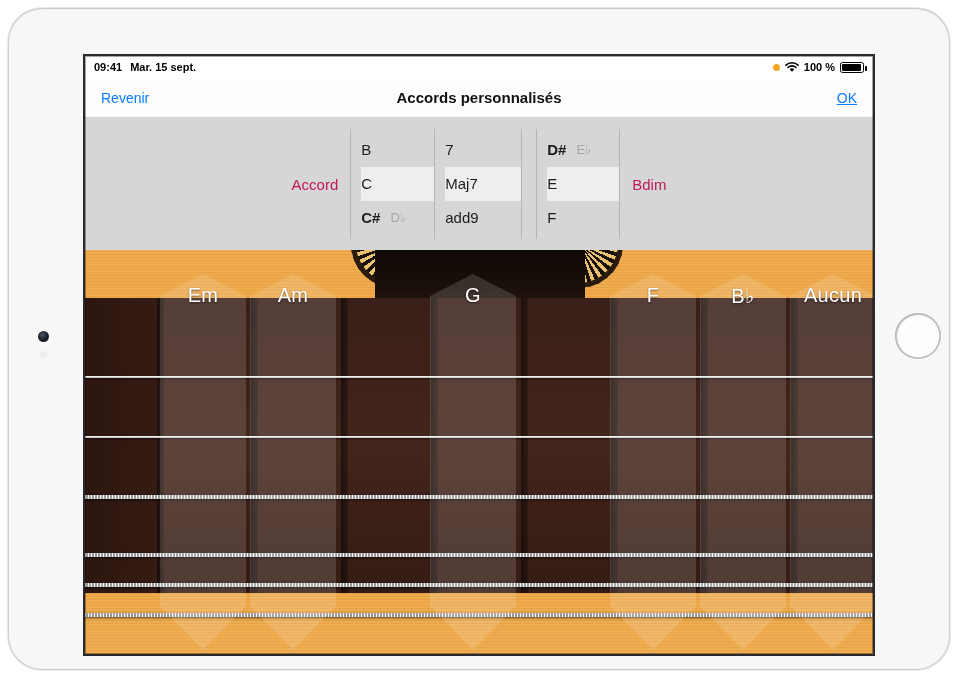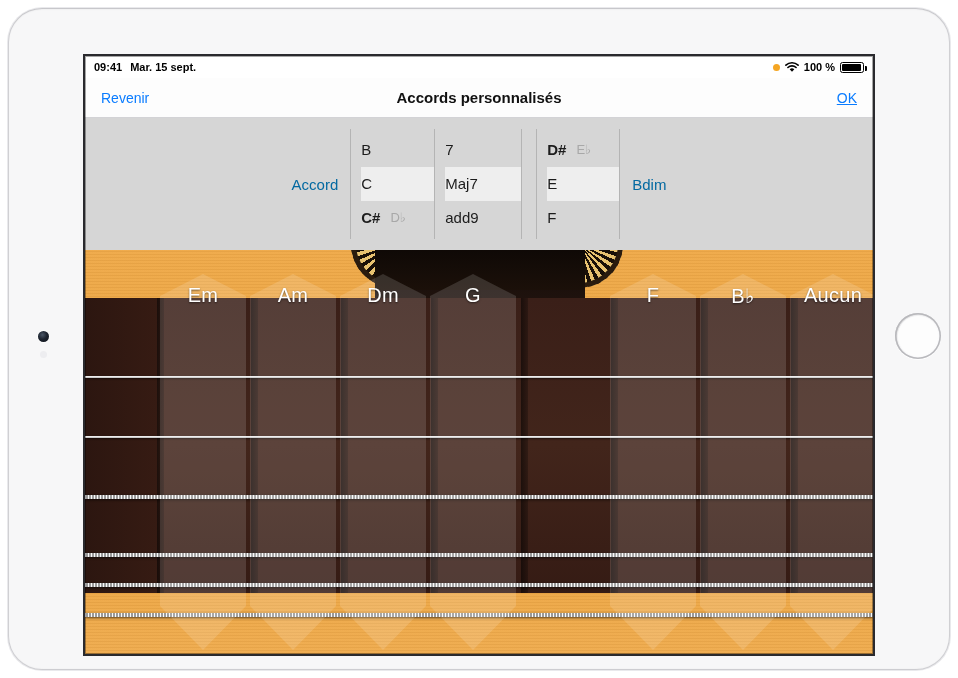--- a/index.html
+++ b/index.html
@@ -44,21 +44,21 @@
   .navbar{position:absolute;left:0;top:22px;width:788px;height:40px;background:#fdfdfd;
           border-bottom:1px solid #d3d3d6;display:flex;align-items:center;box-sizing:border-box;padding:0 16px;}
   .nav-btn{color:#0a7cff;font-size:14px;cursor:pointer;}
   .nav-title{position:absolute;left:0;right:0;text-align:center;font-size:15px;color:#111;font-weight:bold;
              pointer-events:none;}
   .nav-right{margin-left:auto;z-index:2;text-decoration:underline;}
 
   
   .picker-panel{position:absolute;left:0;top:62px;width:788px;height:132px;background:#d6d6d6;
                 display:flex;align-items:center;justify-content:center;box-sizing:border-box;}
-  .picker-label{font-size:15px;color:#0369a1;padding:0 12px;white-space:nowrap;}
+  .picker-label{font-size:15px;color:#be185d;padding:0 12px;white-space:nowrap;}
   .wheels{display:flex;align-items:stretch;height:110px;}
   .wheel{position:relative;width:84px;padding:0 0 0 10px;box-sizing:border-box;
          border-left:1px solid #b4b4b4;}
   .wheel.w-first{border-left:1px solid #b4b4b4;}
   .wheel.w-last{border-right:1px solid #b4b4b4;}
   .wheel.wide{width:96px;}
   .wheel.wide2{width:88px;}
   .wheel-row{height:34px;line-height:34px;font-size:15px;color:#1c1c1c;display:flex;align-items:center;gap:10px;
              box-sizing:border-box;}
   .wheel-row.sel{background:#eeeeee;}
@@ -254,24 +254,20 @@
 
       <div class="cols">
         <div class="col" style="left:75px">
             <i class="shape"></i>
             <div class="lbl">Em</div>
           </div>
         <div class="col" style="left:165px">
             <i class="shape"></i>
             <div class="lbl">Am</div>
           </div>
-        <div class="col" style="left:255px">
-            <i class="shape"></i>
-            <div class="lbl">Dm</div>
-          </div>
         <div class="col" style="left:345px">
             <i class="shape"></i>
             <div class="lbl">G</div>
           </div>
         <div class="col" style="left:525px">
             <i class="shape"></i>
             <div class="lbl">F</div>
           </div>
         <div class="col" style="left:615px">
             <i class="shape"></i>

